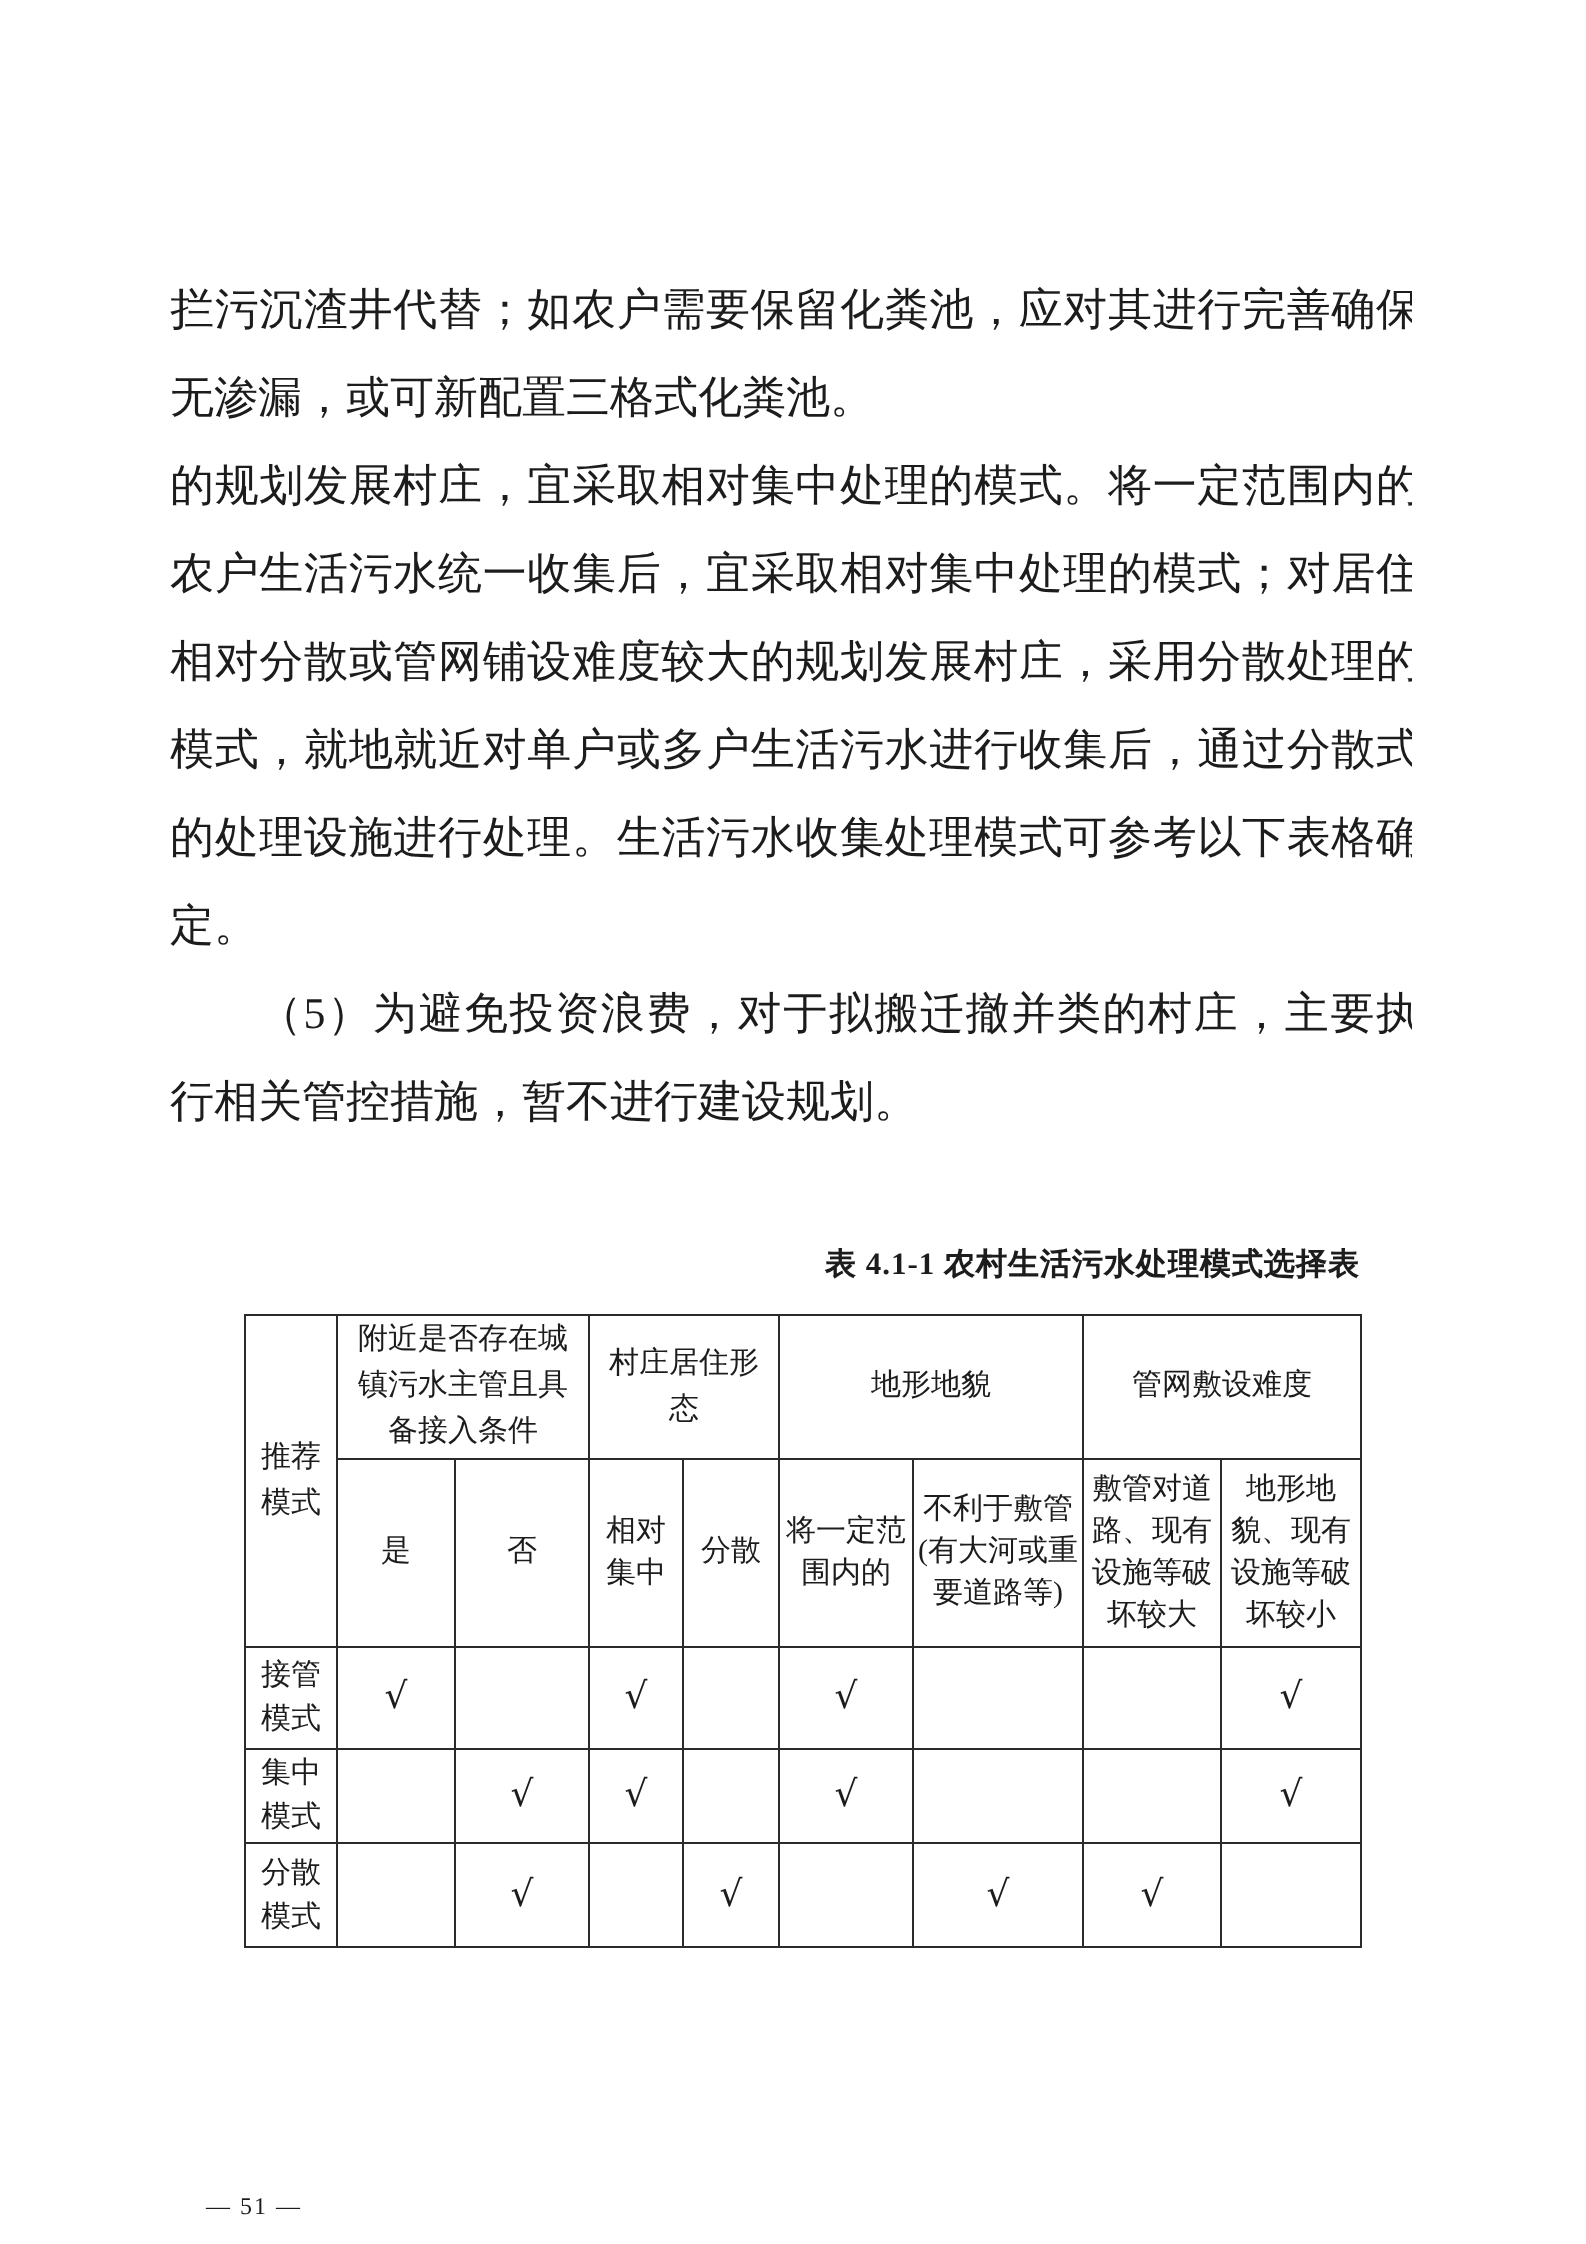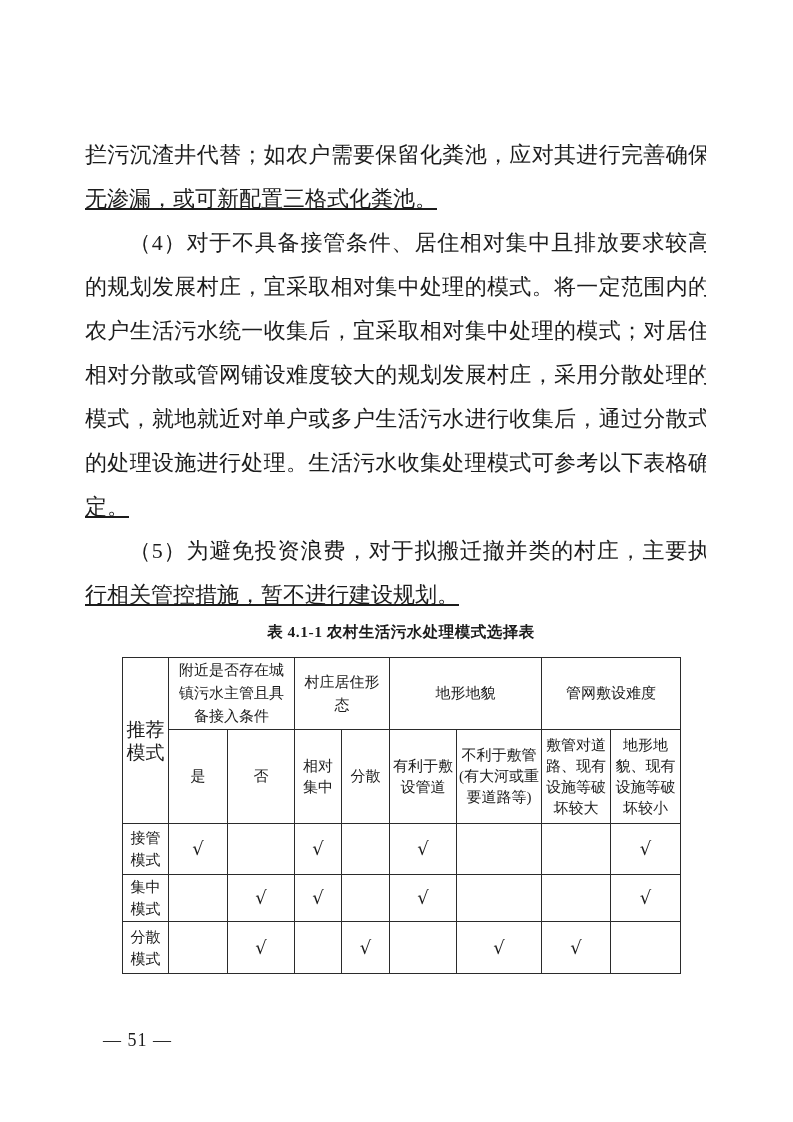--- a/index.html
+++ b/index.html
@@ -22,29 +22,28 @@
     height: 44px;
     line-height: 44px;
     font-size: 22px;
     text-align: justify;
     text-align-last: justify;
     overflow: hidden;
   }
   .line.para-end {
     text-align: right;
     text-align-last: left;
-    text-decoration: underline;
   }
   .line.indent { padding-left: 44px; }
   .caption {
     position: absolute;
     left: 122px;
     top: 622px;
     width: 558px;
-    text-align: center;
+    text-align: right;
     font-size: 15.5px;
     font-weight: 700;
     letter-spacing: 0.5px;
   }
   table.mode-table {
     position: absolute;
     left: 122px;
     top: 657px;
     width: 558px;
     border-collapse: collapse;
@@ -59,40 +58,39 @@
     line-height: 22px;
     overflow: hidden;
   }
   tr.r-group { height: 71px; }
   tr.r-group td { line-height: 23px; }
   tr.r-sub { height: 94px; }
   tr.r-sub td { line-height: 21px; padding: 1px 2px; }
   tr.r-body1 { height: 51px; margin-top: 36px; }
   tr.r-body2 { height: 46px; }
   tr.r-body3 { height: 52px; }
-  td.corner { line-height: 23px; font-size: 19px; }
+  td.corner { line-height: 23px; font-size: 15px; }
   td.check { font-size: 18px; font-family: "DejaVu Sans", sans-serif; }
   td.row-label { line-height: 21px; }
   .page-number {
     position: absolute;
     left: 103px;
-    top: 1030px;
-    font-size: 18px;
+    top: 1096px;
+    font-size: 12px;
     letter-spacing: 1px;
   }
 </style>
 </head>
 <body>
 
 <div class="page">
 
   <div class="text-block">
     <div class="line">拦污沉渣井代替；如农户需要保留化粪池，应对其进行完善确保</div>
     <div class="line para-end">无渗漏，或可新配置三格式化粪池。</div>
-    <div class="line indent">（4）对于不具备接管条件、居住相对集中且排放要求较高</div>
     <div class="line">的规划发展村庄，宜采取相对集中处理的模式。将一定范围内的</div>
     <div class="line">农户生活污水统一收集后，宜采取相对集中处理的模式；对居住</div>
     <div class="line">相对分散或管网铺设难度较大的规划发展村庄，采用分散处理的</div>
     <div class="line">模式，就地就近对单户或多户生活污水进行收集后，通过分散式</div>
     <div class="line">的处理设施进行处理。生活污水收集处理模式可参考以下表格确</div>
     <div class="line para-end">定。</div>
     <div class="line indent">（5）为避免投资浪费，对于拟搬迁撤并类的村庄，主要执</div>
     <div class="line para-end">行相关管控措施，暂不进行建设规划。</div>
   </div>
 
@@ -116,21 +114,21 @@
         <td colspan="2">附近是否存在城镇污水主管且具备接入条件</td>
         <td colspan="2">村庄居住形态</td>
         <td colspan="2">地形地貌</td>
         <td colspan="2">管网敷设难度</td>
       </tr>
       <tr class="r-sub">
         <td>是</td>
         <td>否</td>
         <td>相对集中</td>
         <td>分散</td>
-        <td>有利于敷设管道</td>
+        <td>将一定范围内的</td>
         <td>不利于敷管(有大河或重要道路等)</td>
         <td>敷管对道路、现有设施等破坏较大</td>
         <td>地形地貌、现有设施等破坏较小</td>
       </tr>
       <tr class="r-body1">
         <td class="row-label">接管模式</td>
         <td class="check">√</td>
         <td class="check"></td>
         <td class="check">√</td>
         <td class="check"></td>

